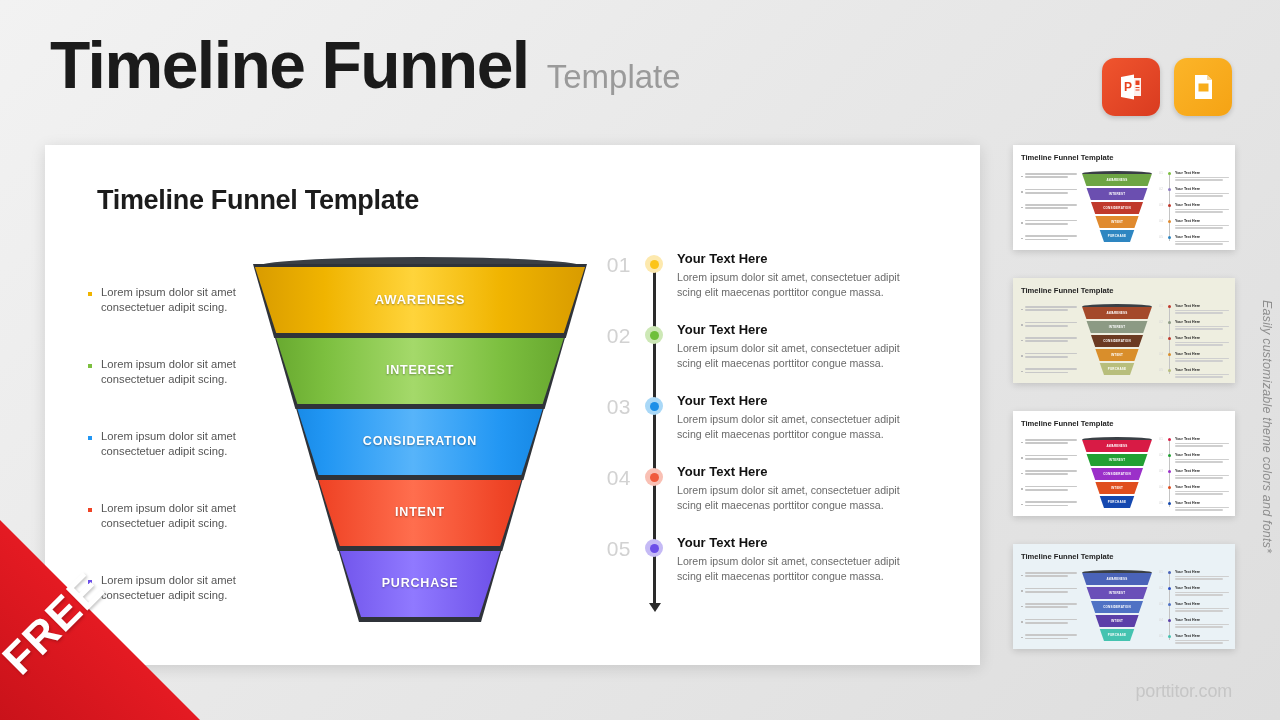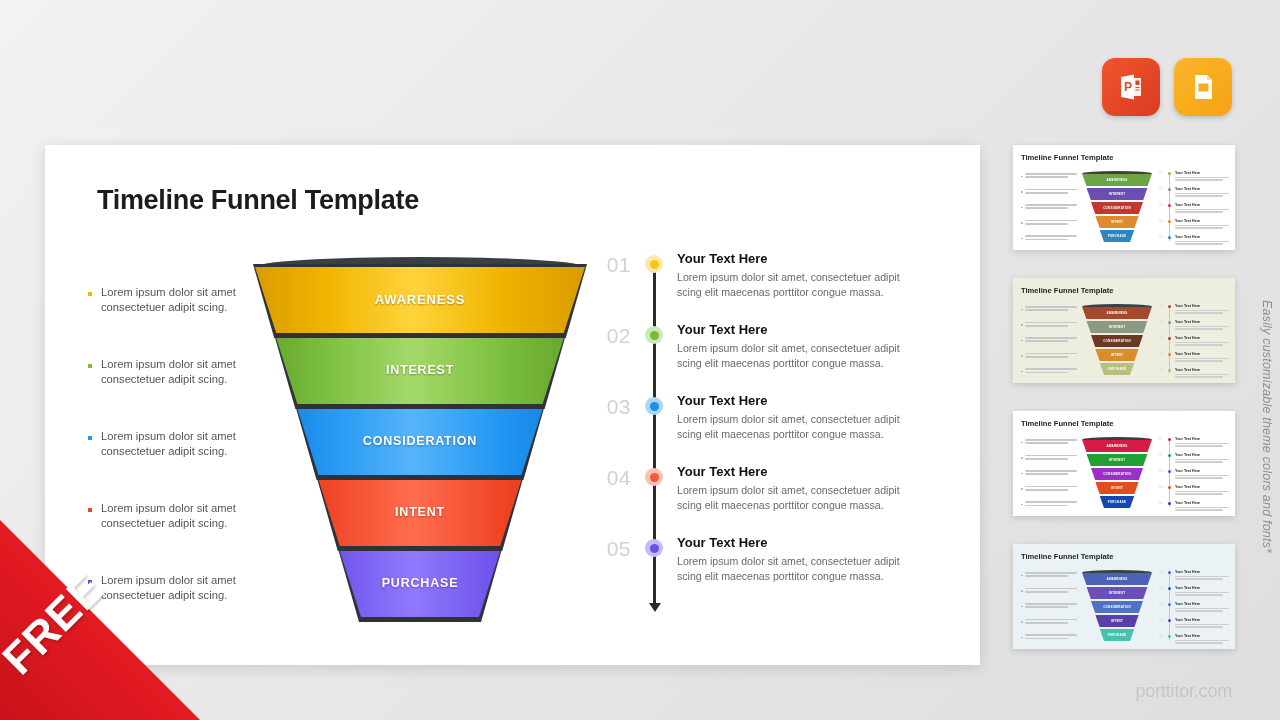--- a/index.html
+++ b/index.html
@@ -134,20 +134,22 @@
   
   #watermark {
     position: absolute; right: 48px; bottom: 18px;
     font-size: 18px; color: #c6c6c6; letter-spacing: -.2px;
   }
 </style>
 </head>
 <body>
 
 <div id="header">
+  <span id="main-title">Timeline Funnel</span>
+  <span id="sub-title">Template</span>
 </div>
 
 <div id="app-icons">
   <div class="app-icon" id="icon-ppt">
     <svg width="30" height="30" viewBox="0 0 30 30" aria-hidden="true">
       <path d="M5 5 L18 2.5 L18 27.5 L5 25 Z" fill="#ffffff"></path>
       <path d="M18 6 L25 6 L25 24 L18 24 Z" fill="#ffffff" opacity=".92"></path>
       <path d="M19.5 8.5 L23.5 8.5 L23.5 13 L19.5 13 Z" fill="#e8411f"></path>
       <path d="M19.5 15 L23.5 15 L23.5 16 L19.5 16 Z" fill="#e8411f"></path>
       <path d="M19.5 17.5 L23.5 17.5 L23.5 18.5 L19.5 18.5 Z" fill="#e8411f"></path>

